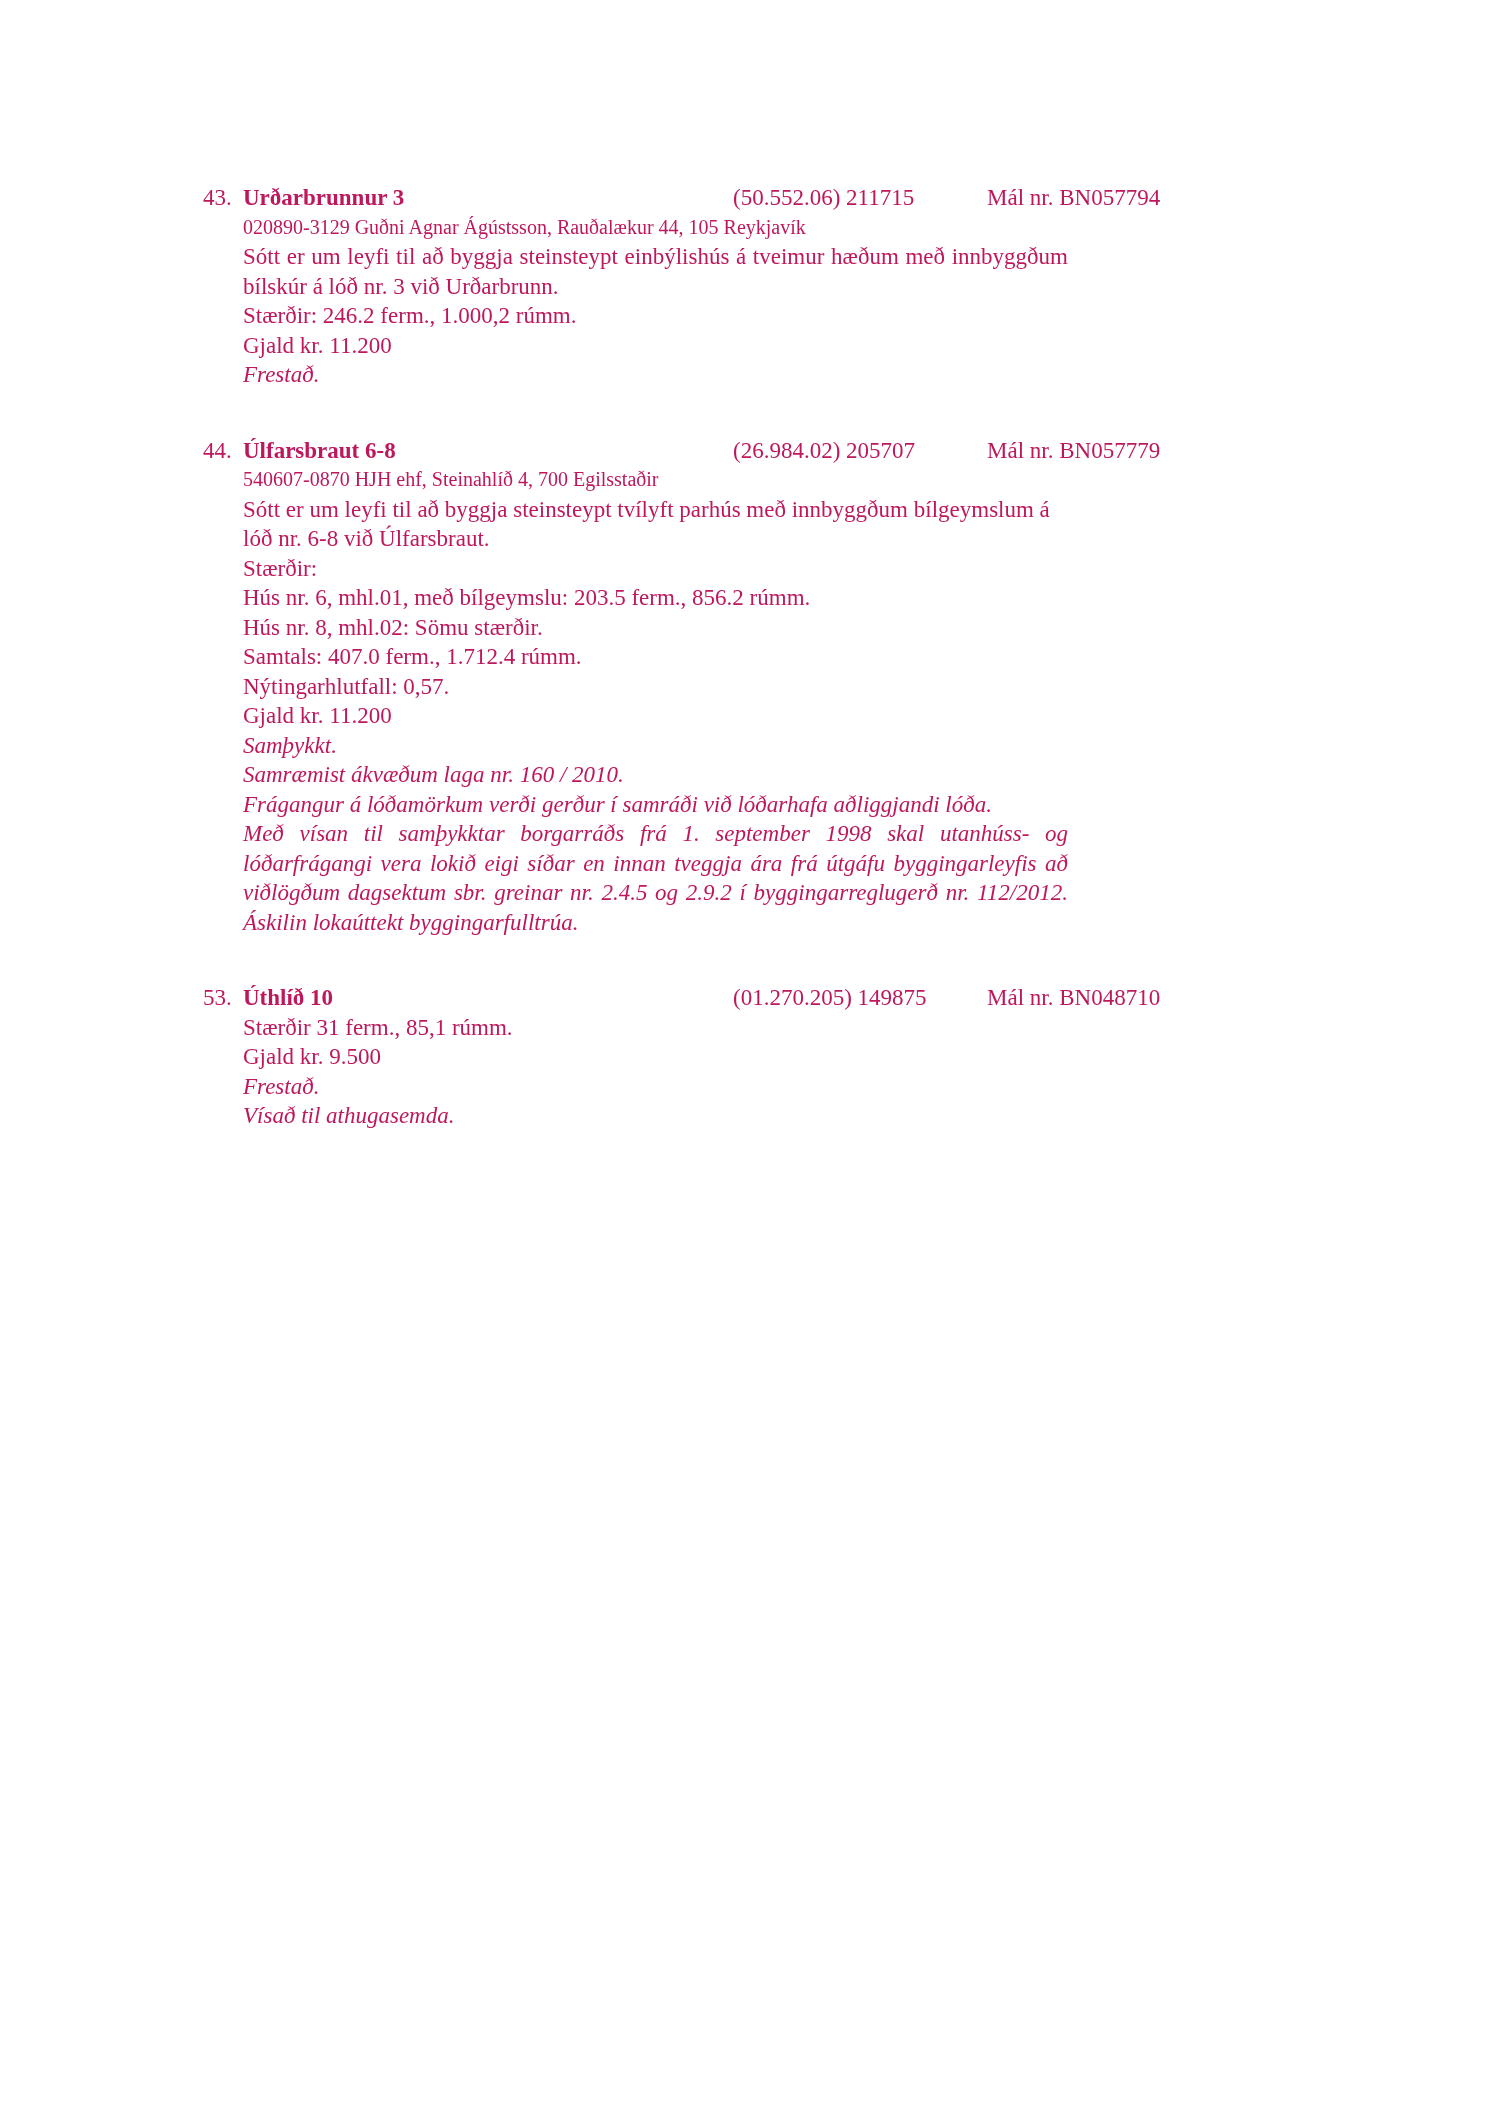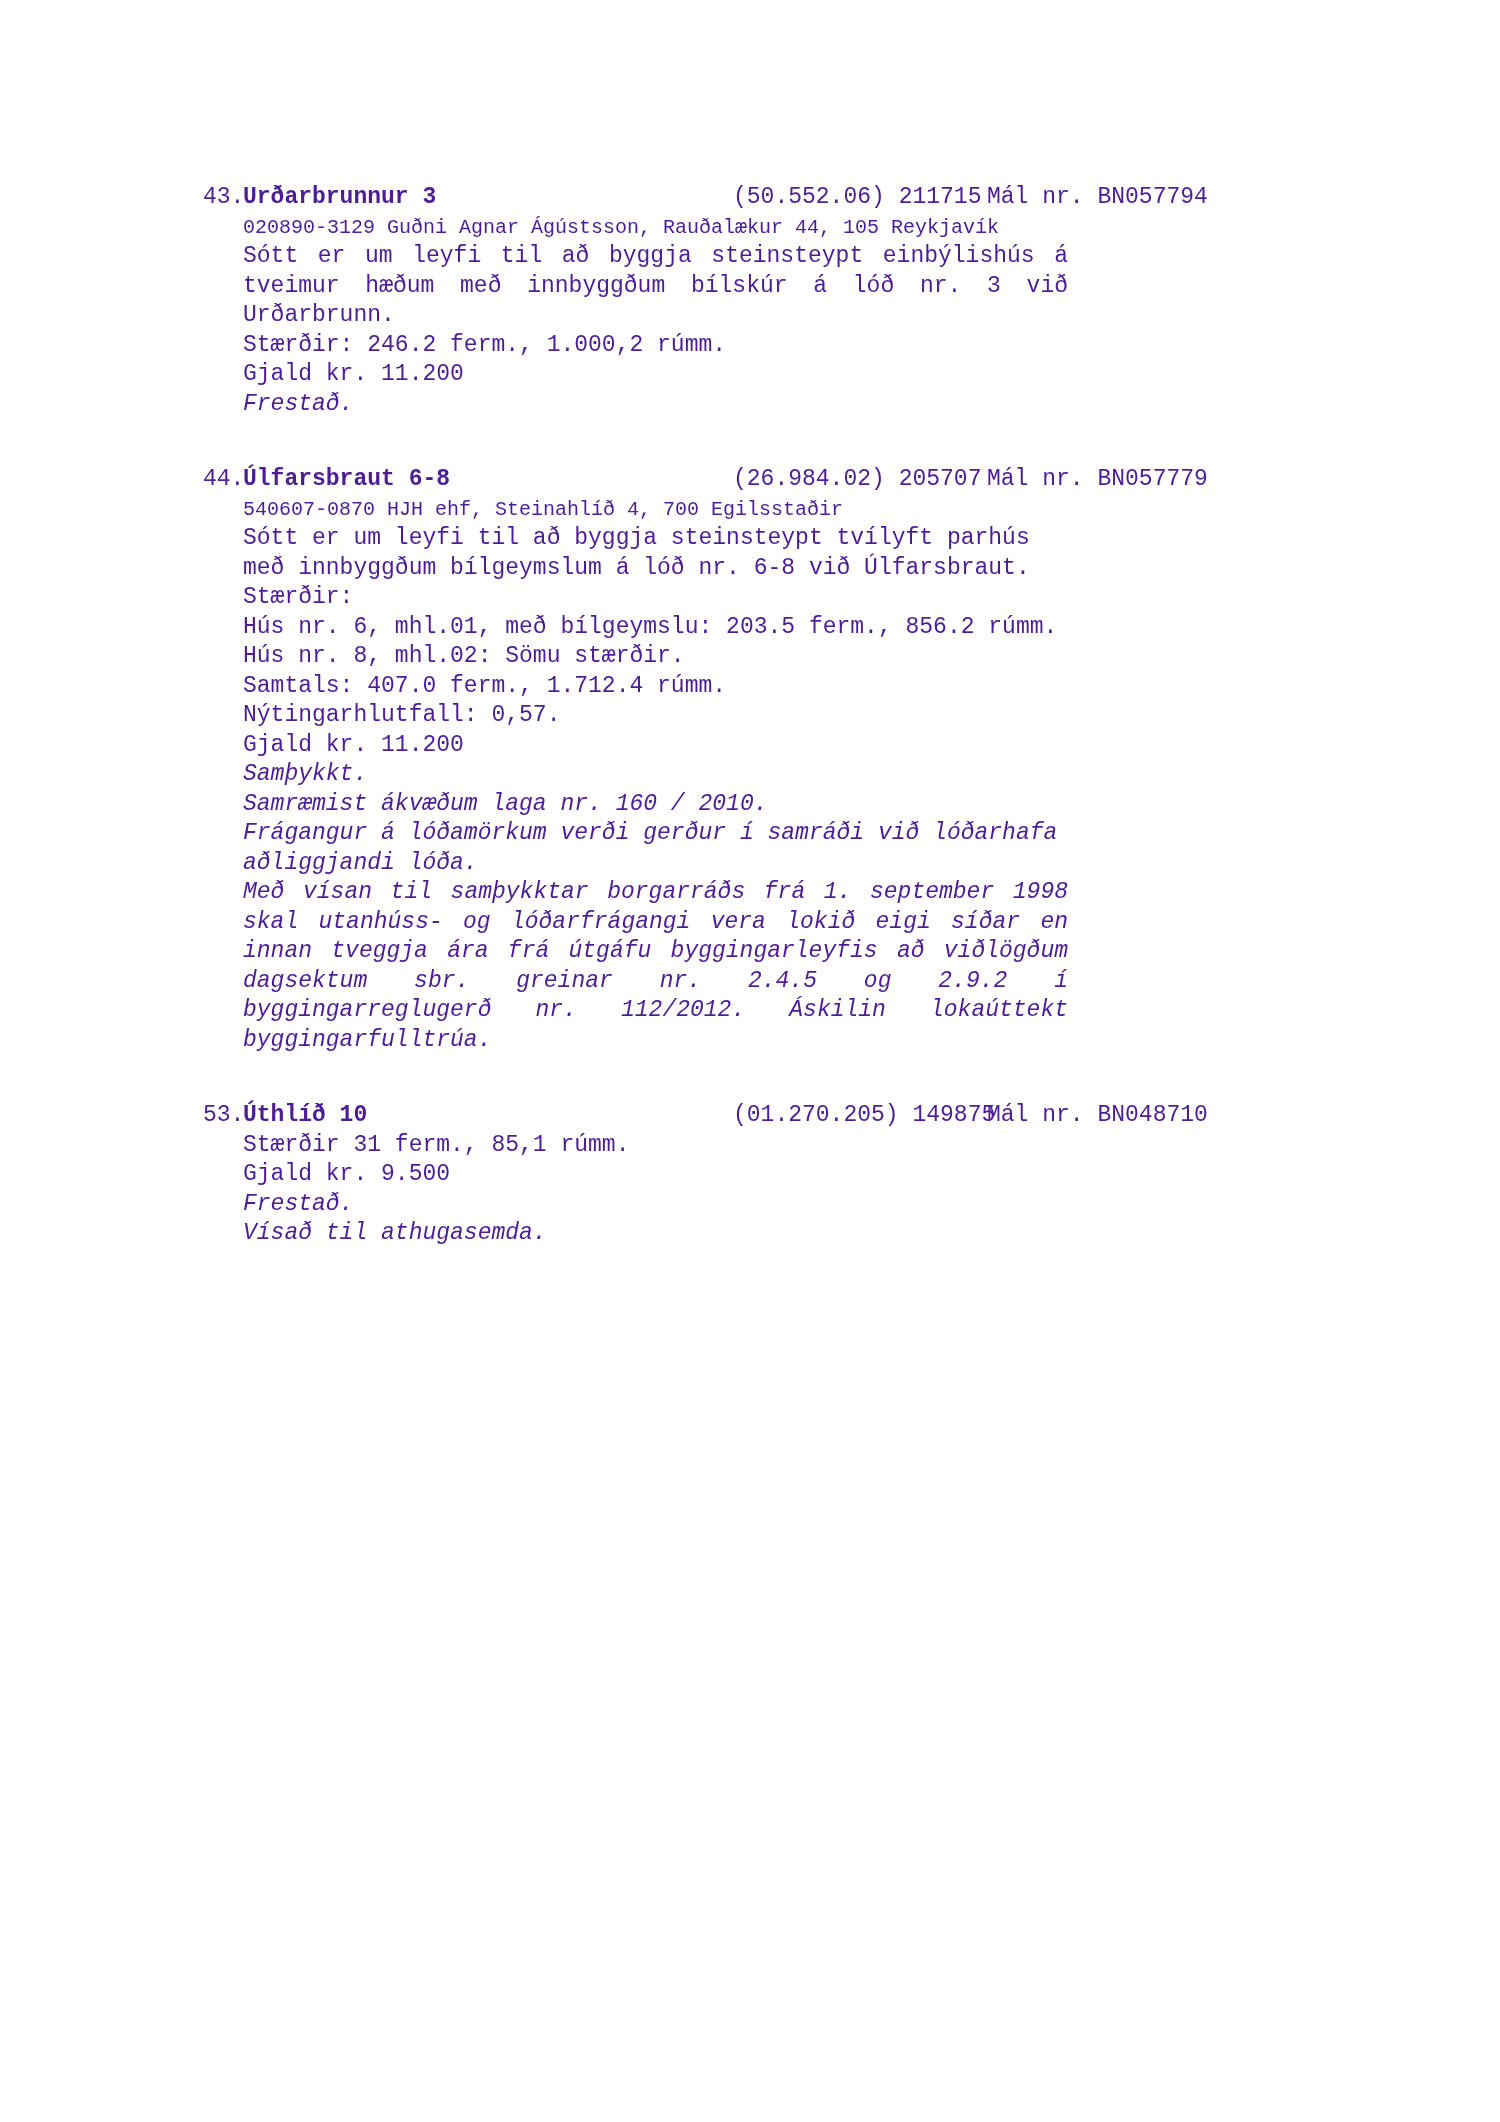--- a/index.html
+++ b/index.html
@@ -2,24 +2,24 @@
 <html><head>
 <meta charset="utf-8">
 <style>
   * { margin: 0; padding: 0; box-sizing: border-box; }
   html, body { background: #ffffff; }
   .page {
     position: relative;
     width: 1500px;
     height: 1692px;
     background: #ffffff;
-    font-family: Liberation Mono, monospace;
+    font-family: Liberation Serif, serif;
     font-size: 23px;
     line-height: 29.5px;
-    color: #4c1d95;
+    color: #be185d;
     overflow: hidden;
   }
   .content {
     position: absolute;
     top: 183px;
     left: 203px;
     width: 980px;
   }
   .item { margin-bottom: 46px; }
   .item-header {

